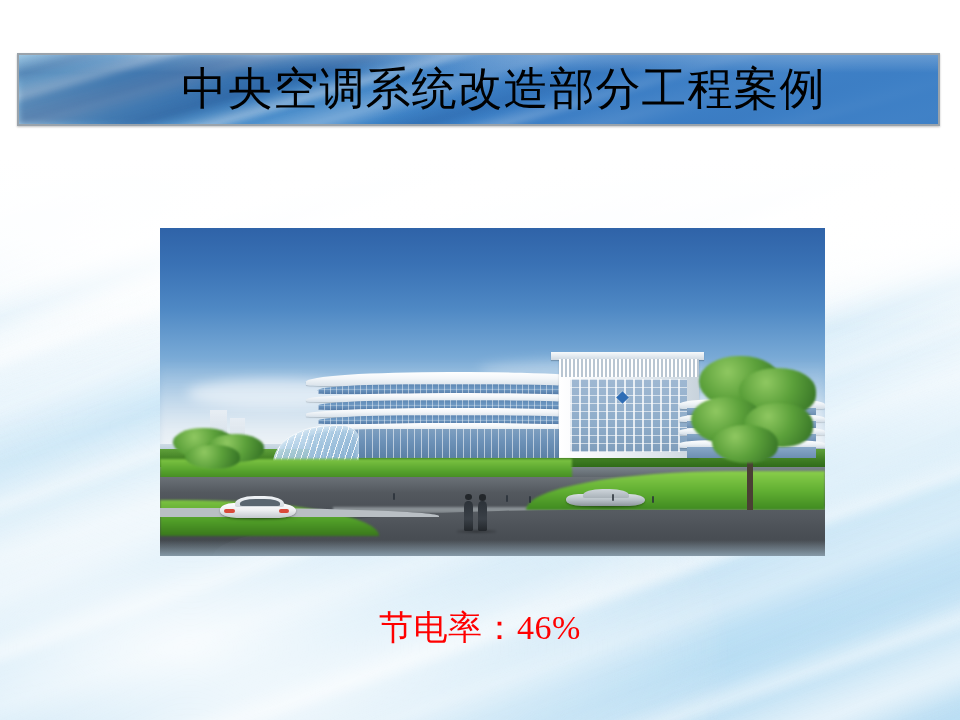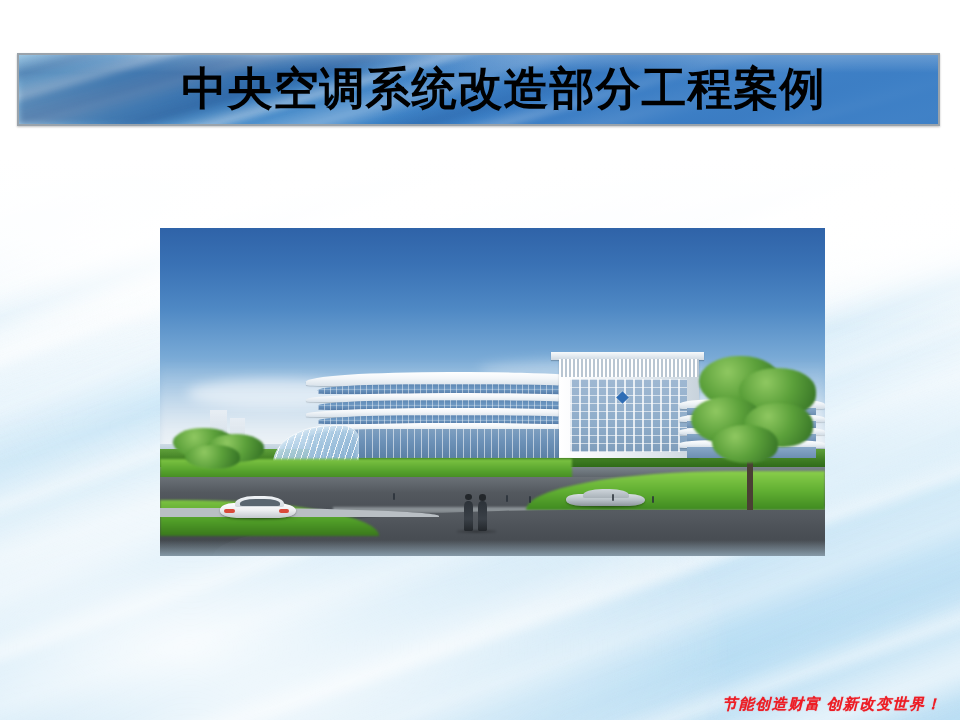--- a/index.html
+++ b/index.html
@@ -139,21 +139,21 @@
   }
   .title-text {
     position: absolute;
     inset: 0;
     display: flex;
     align-items: center;
     justify-content: center;
     color: #000000;
     font-family: "Liberation Serif", "DejaVu Serif", serif;
     font-size: 45px;
-    font-weight: bold;
+    font-weight: normal;
     letter-spacing: 1px;
     line-height: 1;
     padding-left: 26px;
     box-sizing: border-box;
     white-space: nowrap;
     margin-left: 24px;
   }
 
   
   .subtitle {
@@ -641,16 +641,16 @@
     </div>
     <div class="tiny-person" style="left:52%;  top:81.5%;"></div>
     <div class="tiny-person" style="left:55.5%;top:81.8%;"></div>
     <div class="tiny-person" style="left:68%;  top:81.2%;"></div>
     <div class="tiny-person" style="left:74%;  top:81.6%;"></div>
     <div class="tiny-person" style="left:35%;  top:80.8%;"></div>
 
     <div class="ph-bottom-haze"></div>
   </div>
 
-
-  <div class="footer-slogan">节能创造财富 创新改变世界！</div>
+  <div class="savings">节电率：46%</div>
+
 
 </div>
 
 </body></html>

